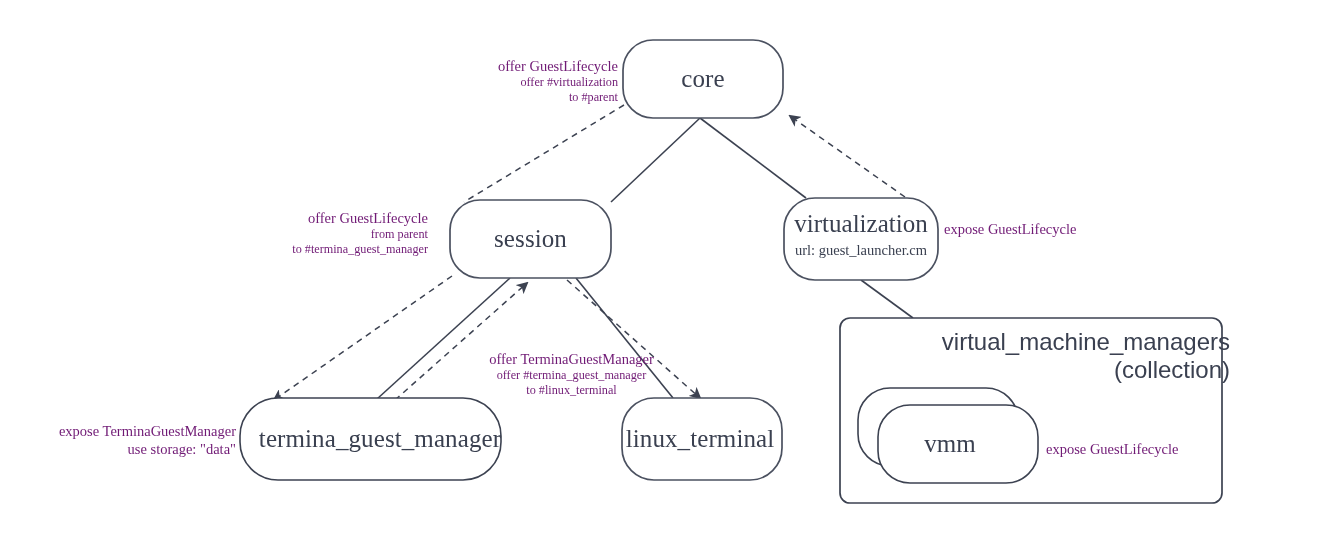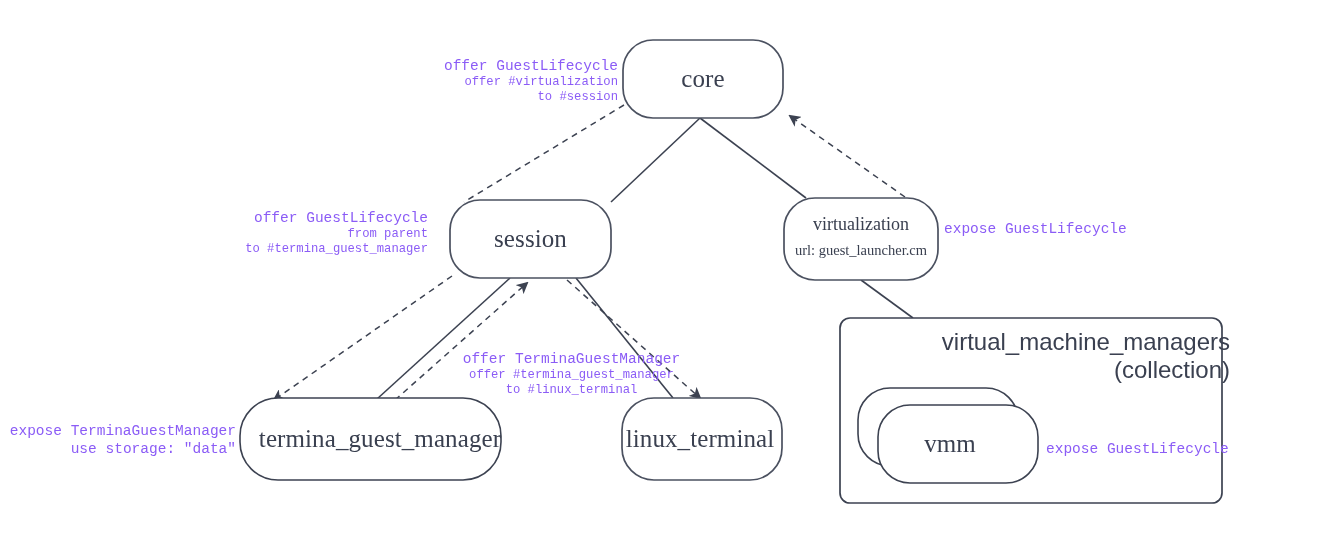--- a/index.html
+++ b/index.html
@@ -61,32 +61,32 @@
     text-align: center;
     white-space: nowrap;
     pointer-events: none;
   }
   .node-title {
     font-size: 25px;
     line-height: 28px;
     letter-spacing: 0.1px;
   }
   .node-title-sm {
-    font-size: 18px;
+    font-size: 25px;
     line-height: 26px;
   }
   .node-sub {
     font-size: 14.5px;
     line-height: 18px;
     margin-top: 2px;
   }
   .annot {
     position: absolute;
-    color: #8b5cf6;
-    font-family: Liberation Mono, monospace;
+    color: #701a75;
+    font-family: Liberation Serif, serif;
     white-space: nowrap;
     pointer-events: none;
   }
   .annot-main {
     font-size: 14.5px;
     line-height: 18px;
   }
   .annot-sub {
     font-size: 12.2px;
     line-height: 15px;
@@ -162,21 +162,21 @@
   <div class="node-label node-title" style="left:622px; top:425px; width:156px;">linux_terminal</div>
 
   <div class="node-label node-title" style="left:878px; top:430px; width:144px;">vmm</div>
 
   <div class="collection-title" style="left:840px; top:327px; width:382px;">virtual_machine_managers</div>
   <div class="collection-title" style="left:840px; top:355px; width:382px;">(collection)</div>
 
   <div class="annot ta-right" style="left:318px; top:57px; width:300px;">
     <div class="annot-main">offer GuestLifecycle</div>
     <div class="annot-sub">offer #virtualization</div>
-    <div class="annot-sub">to #session</div>
+    <div class="annot-sub">to #parent</div>
   </div>
 
   <div class="annot ta-right" style="left:128px; top:209px; width:300px;">
     <div class="annot-main">offer GuestLifecycle</div>
     <div class="annot-sub">from parent</div>
     <div class="annot-sub">to #termina_guest_manager</div>
   </div>
 
   <div class="annot ta-center" style="left:455px; top:350px; width:233px;">
     <div class="annot-main">offer TerminaGuestManager</div>

